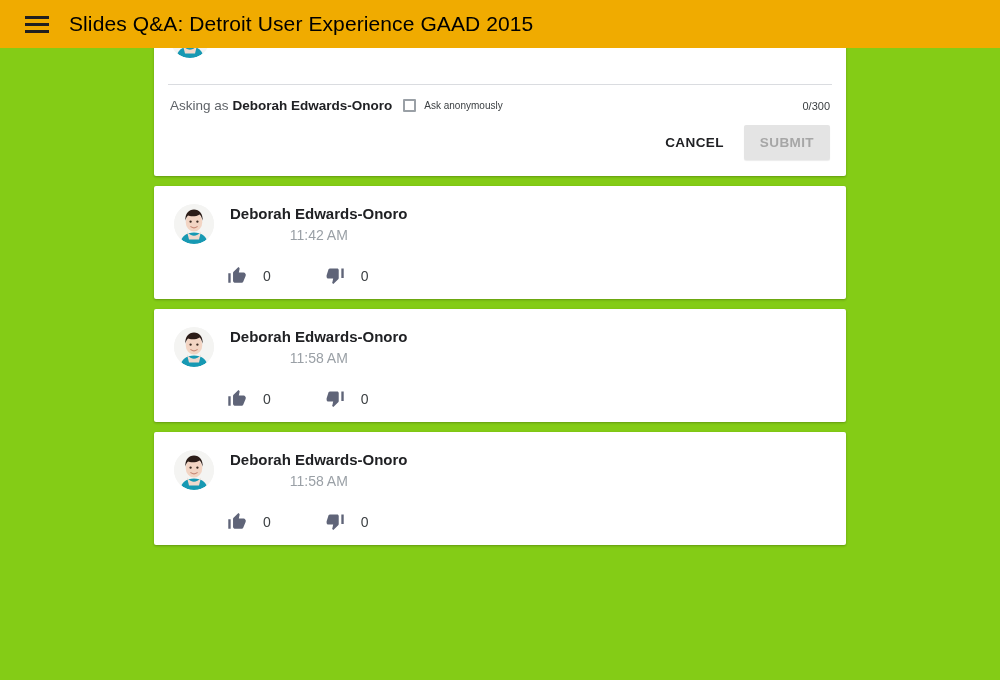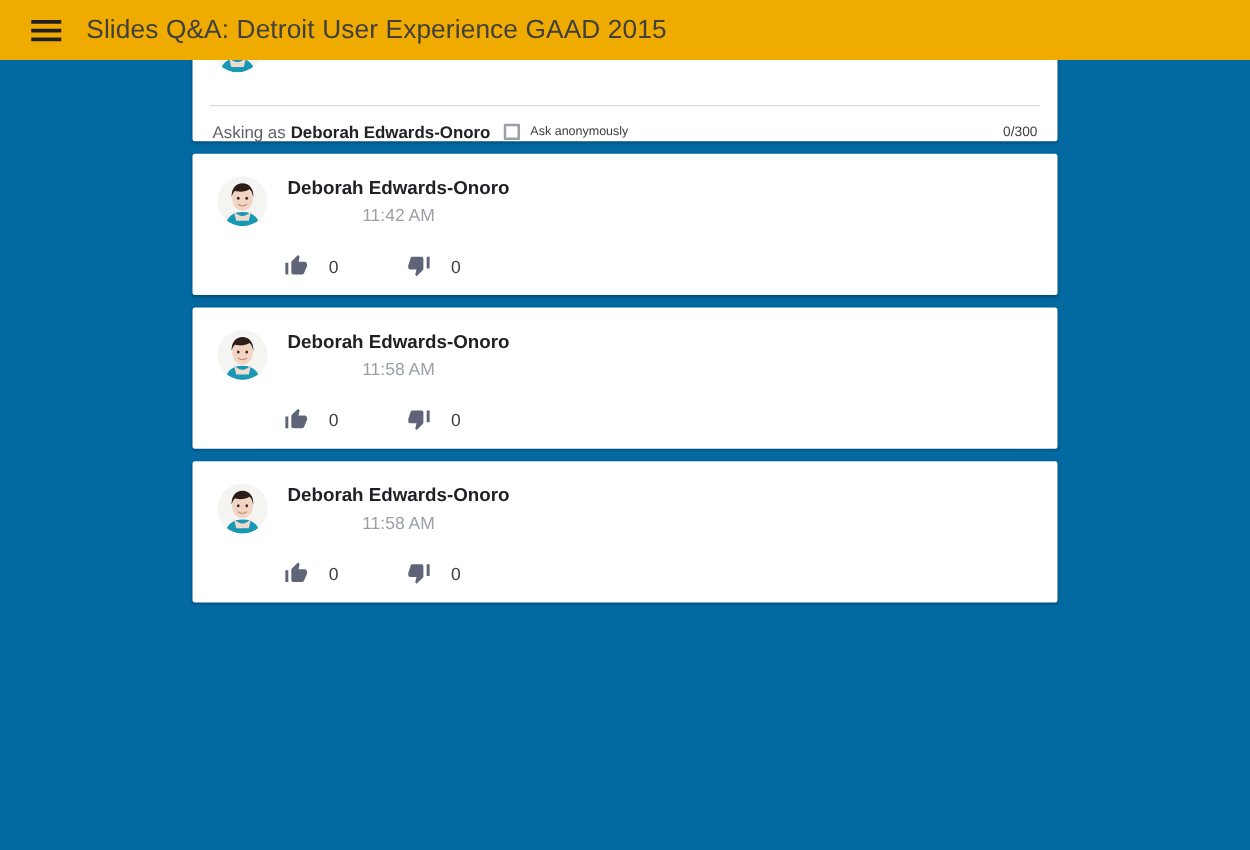--- a/index.html
+++ b/index.html
@@ -42,32 +42,32 @@
   .menu-btn span {
     display: block;
     height: 3px;
     width: 24px;
     background: #202020;
     border-radius: 0;
   }
   .appbar-title {
     font-size: 21px;
     font-weight: 400;
-    color: #404040;
+    color: #000000;
     letter-spacing: 0.1px;
     white-space: nowrap;
   }
 
   
   .page {
     position: absolute;
     top: 48px; left: 0;
     width: 1000px;
     height: 632px;
-    background: #0369a1;
+    background: #84cc16;
     overflow: hidden;
   }
   .feed {
     width: 692px;
     margin: 0 auto;
     padding-top: 0;
   }
 
   .card {
     background: #ffffff;
@@ -244,20 +244,24 @@
       <div class="composer-divider"></div>
 
       <div class="composer-meta">
         <span class="asking-as">Asking as</span>
         <span class="asking-name">Deborah Edwards-Onoro</span>
         <span class="anon-box"></span>
         <span class="anon-label">Ask anonymously</span>
         <span class="char-count">0/300</span>
       </div>
 
+      <div class="composer-actions">
+        <button class="btn">CANCEL</button>
+        <button class="btn btn-submit">SUBMIT</button>
+      </div>
     </div>
 
     <div class="card q-card">
       <div class="q-head">
         <div class="avatar">
           <svg width="40" height="40" viewBox="0 0 40 40" aria-hidden="true">
             <defs>
                 <clipPath id="avclip-0">
                   <circle cx="20" cy="20" r="20"></circle>
                 </clipPath>

